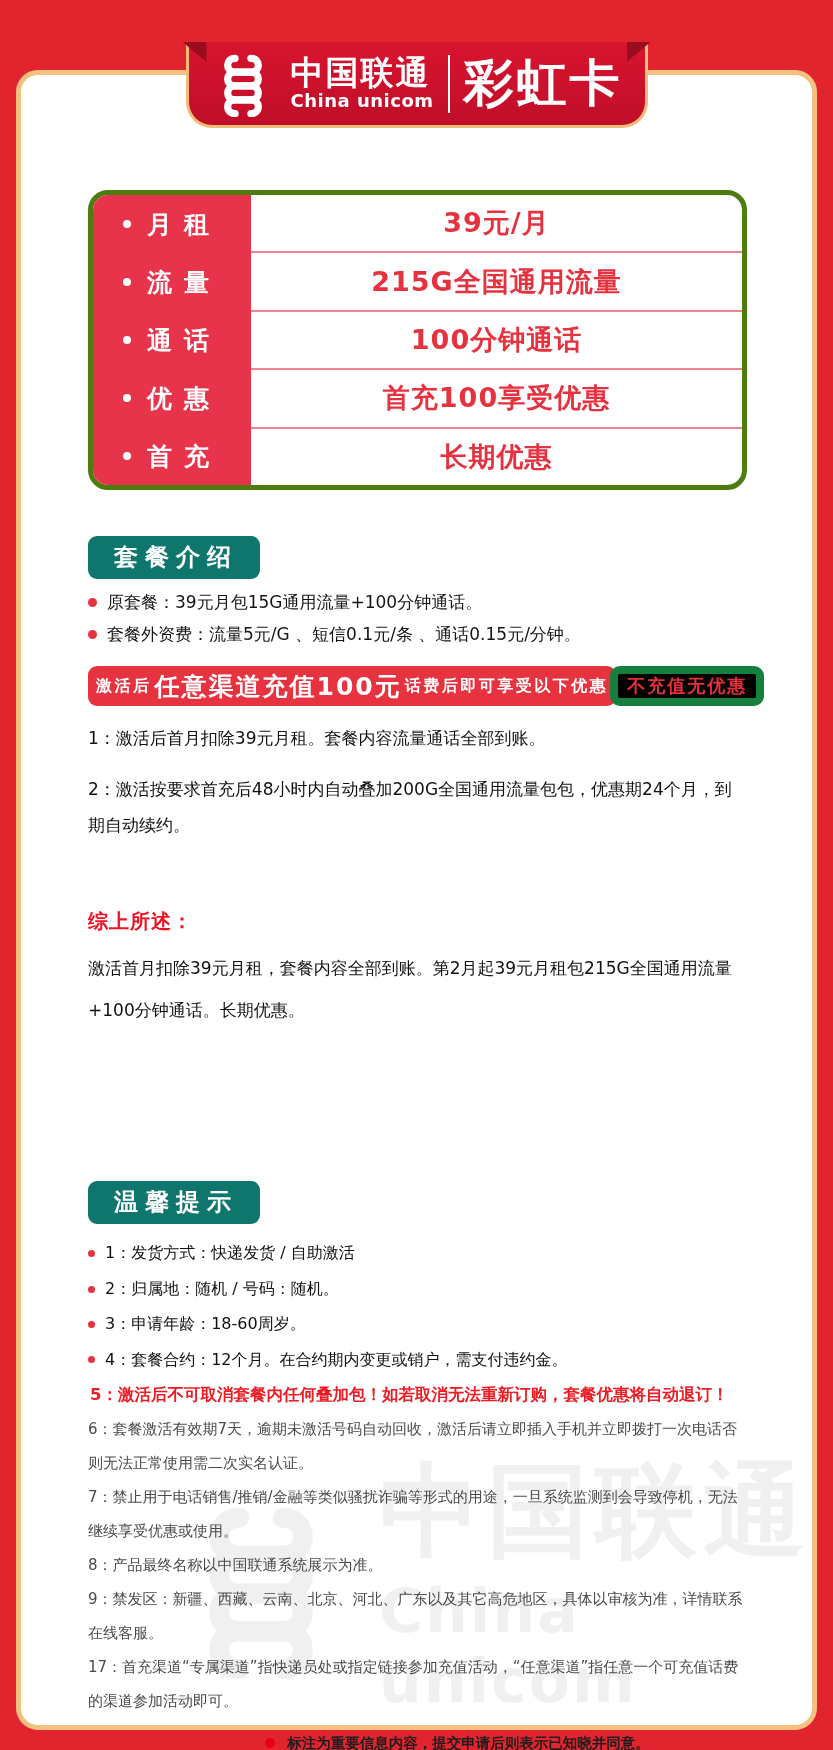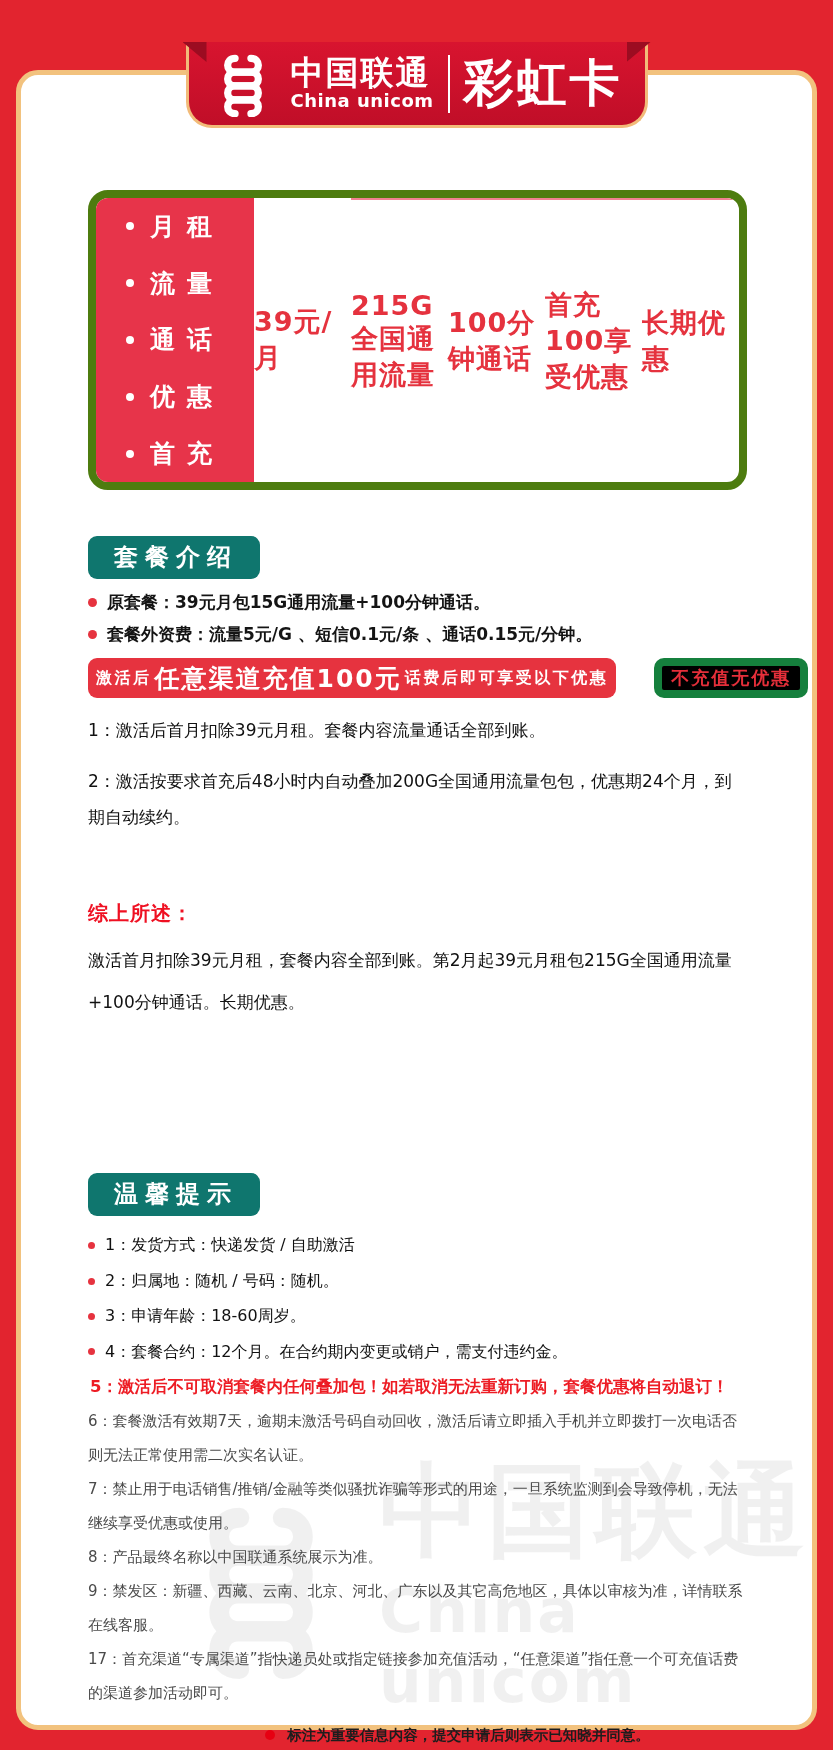--- a/index.html
+++ b/index.html
@@ -34,49 +34,49 @@
   .card{
     position:absolute;top:70px;left:16px;
     width:801px;height:1660px;box-sizing:border-box;
     background:#fff;border:5px solid #f2c27e;border-radius:22px;
     padding:0 65px 0 67px;
     z-index:2;
   }
   
   .plan-table{
     margin-top:115px;height:300px;display:flex;
-    border:8px solid #4d7c0f;border-radius:20px;overflow:hidden;
+    border:5px solid #4d7c0f;border-radius:20px;overflow:hidden;
     box-sizing:border-box;background:#fff;
   }
   .pt-left{width:158px;background:#e7344a;display:flex;flex-direction:column;flex:0 0 auto;}
   .pt-label{
     flex:1;display:flex;align-items:center;padding-left:30px;
     color:#fff;font-size:25px;font-weight:bold;letter-spacing:12px;
   }
   .dot-w{width:8px;height:8px;border-radius:50%;background:#fff;margin-right:16px;flex:0 0 auto;}
-  .pt-right{flex:1;display:flex;flex-direction:row;}
+  .pt-right{flex:1;display:flex;flex-direction:column;}
   .pt-value{
     flex:1;display:flex;align-items:center;justify-content:center;
     color:#e5323e;font-size:27px;font-weight:bold;letter-spacing:1px;
     border-top:2px solid #ef8291;
   }
   .pt-value:first-child{border-top:none;}
   
   .sec-btn{
     margin-top:46px;display:inline-block;
     background:#0f766e;color:#fff;border-radius:9px;
     font-size:24px;font-weight:bold;letter-spacing:7px;
     padding:8px 22px 9px 26px;line-height:1.1;
   }
   
   .bullets{margin-top:12px;}
-  .bullet{display:flex;align-items:center;margin:9px 0;color:#141414;font-size:17px;font-weight:700;text-align:center;}
+  .bullet{display:flex;align-items:center;margin:9px 0;color:#141414;font-size:17px;font-weight:400;text-align:center;}
   .dot-r{width:9px;height:9px;border-radius:50%;background:#e6333f;margin-right:10px;flex:0 0 auto;}
   
-  .charge-banner{margin-top:12px;height:40px;display:flex;align-items:stretch;gap:44px;}
+  .charge-banner{margin-top:20px;height:40px;display:flex;align-items:stretch;}
   .cb-left{
     flex:1;background:#e6333f;border-radius:9px;
     display:flex;align-items:center;justify-content:center;gap:3px;
     color:#fff;white-space:nowrap;padding:0 8px;
   }
   .cb-small{font-size:16px;font-weight:bold;letter-spacing:2.5px;}
   .cb-big{font-size:25px;font-weight:bold;letter-spacing:2px;}
   .cb-tag{
     flex:0 0 auto;margin-left:-6px;background:#000000;z-index:1;
     border:8px solid #15803d;border-radius:10px;

